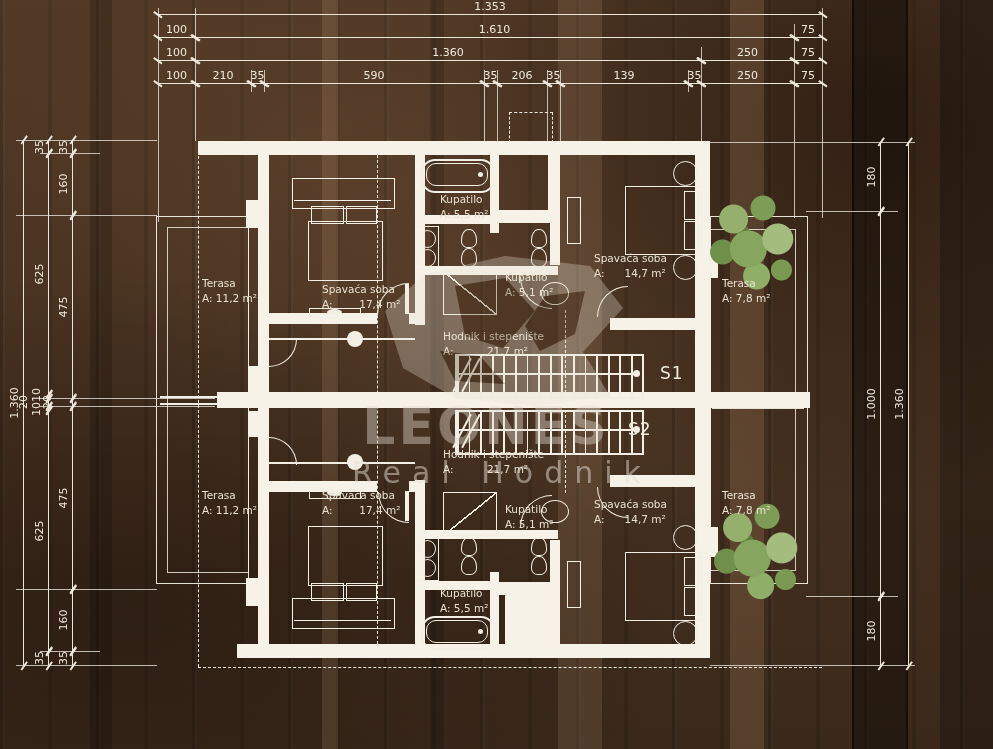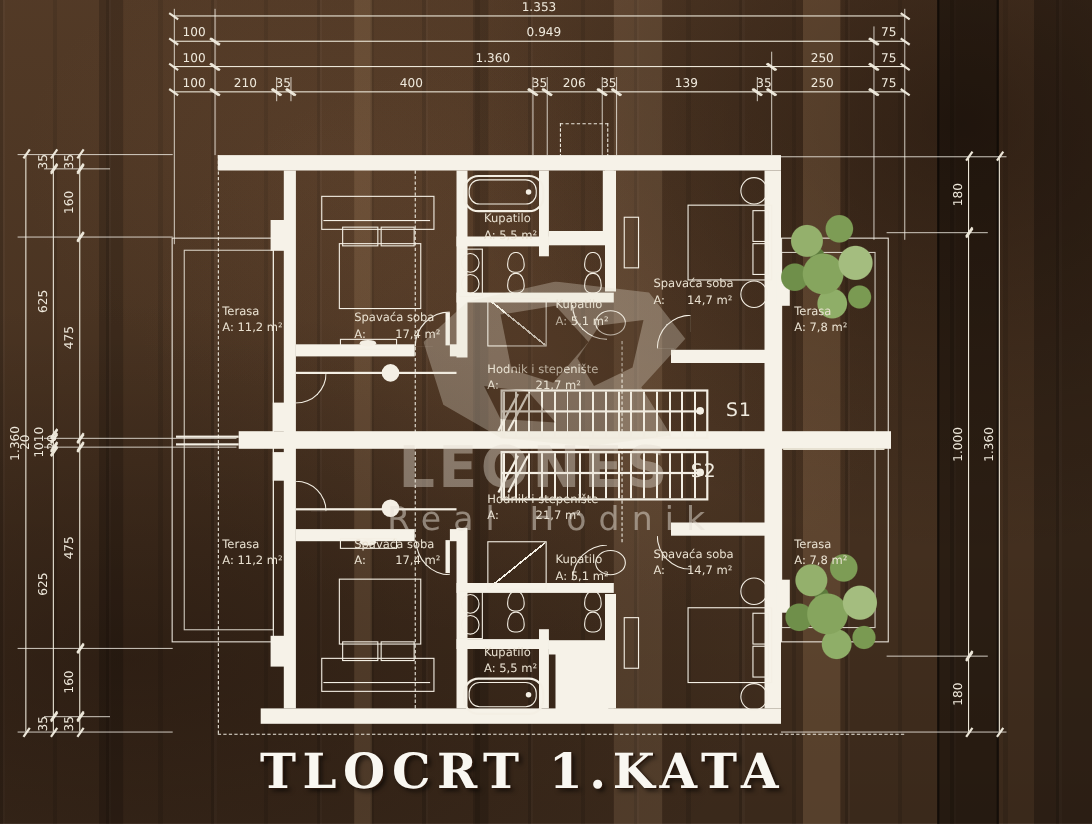--- a/index.html
+++ b/index.html
@@ -257,21 +257,21 @@
   <div>
 
     <div class="dimh" style="left:158px;top:14px;width:664px;">
         <span>1.353</span>
       </div>
 
     <div class="dimh" style="left:158px;top:37px;width:37px;">
         <span>100</span>
       </div>
     <div class="dimh" style="left:195px;top:37px;width:599px;">
-        <span>0.949</span>
+        <span>1.610</span>
       </div>
     <div class="dimh" style="left:794px;top:37px;width:28px;">
         <span>75</span>
       </div>
 
     <div class="dimh" style="left:158px;top:60px;width:37px;">
         <span>100</span>
       </div>
     <div class="dimh" style="left:195px;top:60px;width:506px;">
         <span>1.360</span>
@@ -286,21 +286,21 @@
     <div class="dimh" style="left:158px;top:83px;width:37px;">
         <span>100</span>
       </div>
     <div class="dimh" style="left:195px;top:83px;width:56px;">
         <span>210</span>
       </div>
     <div class="dimh" style="left:251px;top:83px;width:13px;">
         <span>35</span>
       </div>
     <div class="dimh" style="left:264px;top:83px;width:220px;">
-        <span>400</span>
+        <span>590</span>
       </div>
     <div class="dimh" style="left:484px;top:83px;width:13px;">
         <span>35</span>
       </div>
     <div class="dimh" style="left:497px;top:83px;width:50px;">
         <span>206</span>
       </div>
     <div class="dimh" style="left:547px;top:83px;width:13px;">
         <span>35</span>
       </div>
@@ -398,14 +398,13 @@
     <i class="exth" style="left:40px;top:406px;width:175px;"></i>
     <i class="exth" style="left:16px;top:589px;width:141px;"></i>
     <i class="exth" style="left:40px;top:651px;width:60px;"></i>
     <i class="exth" style="left:16px;top:665px;width:141px;"></i>
     <i class="exth" style="left:710px;top:142px;width:205px;"></i>
     <i class="exth" style="left:806px;top:211px;width:92px;"></i>
     <i class="exth" style="left:806px;top:596px;width:92px;"></i>
     <i class="exth" style="left:710px;top:665px;width:205px;"></i>
   </div>
 
-  <div class="title">TLOCRT 1.KATA</div>
 </div>
 
 </body></html>

